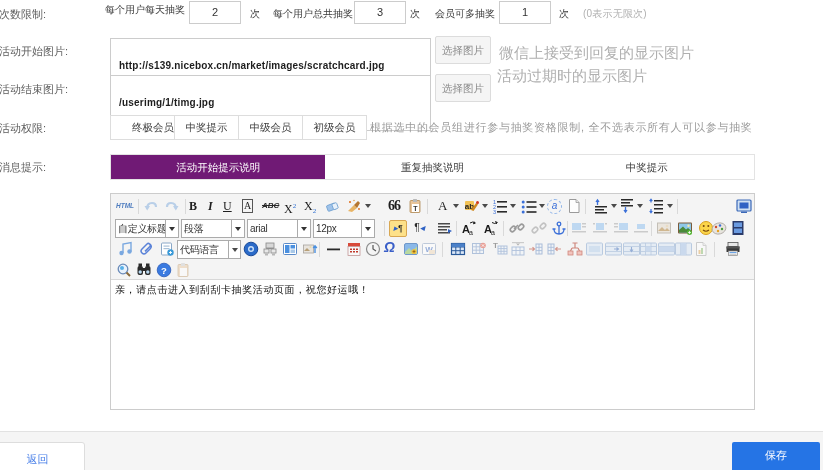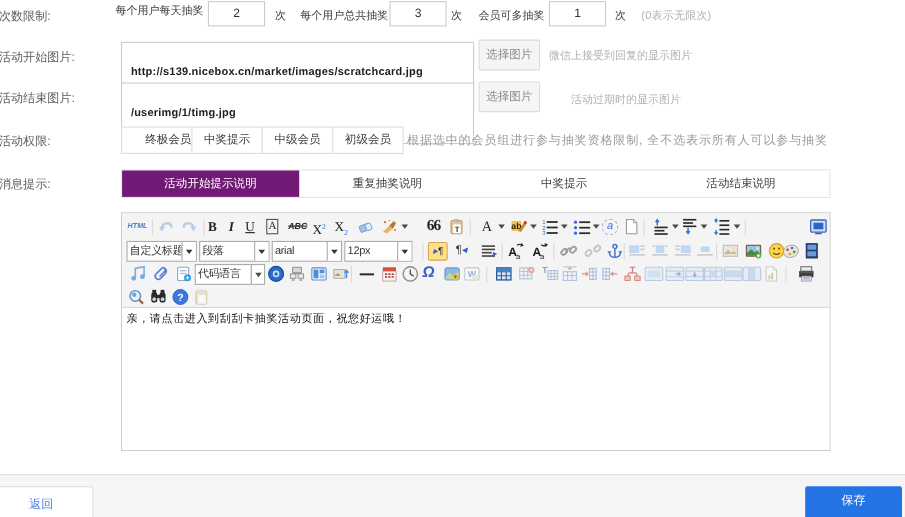--- a/index.html
+++ b/index.html
@@ -1,20 +1,20 @@
 <!DOCTYPE html>
 <html><head>
 <meta charset="utf-8">
 <style>
 html,body{margin:0;padding:0;}
 body{width:823px;height:470px;position:relative;overflow:hidden;background:#fff;
   font-family:"Liberation Sans",sans-serif;font-size:10.5px;color:#333;}
 .lbl{position:absolute;left:-1px;color:#5e5e5e;font-size:11px;white-space:nowrap;}
 .txt{position:absolute;color:#3a3a3a;font-size:10px;white-space:nowrap;}
-.hint{position:absolute;color:#b0b0b0;font-size:10px;white-space:nowrap;}
+.hint{position:absolute;color:#b0b0b0;font-size:15px;white-space:nowrap;}
 .numin{position:absolute;width:50px;height:21px;border:1px solid #ccc;background:#fff;
   text-align:center;line-height:21px;font-size:11px;color:#333;}
 .urlin{position:absolute;left:110px;width:303px;height:22px;border:1px solid #ccc;background:#fff;
   padding:16px 8px;line-height:22px;font-size:10px;letter-spacing:0.2px;color:#1d1d1d;font-weight:bold;white-space:nowrap;overflow:hidden;}
 .pickbtn{position:absolute;left:435px;width:54px;height:26px;border:1px solid #dcdcdc;background:#f5f5f5;
   text-align:center;line-height:26px;color:#8b8b8b;font-size:10.5px;border-radius:2px;}
 .member{position:absolute;left:110px;top:115px;display:flex;}
 .member span{display:block;width:63px;height:23px;border:1px solid #ddd;margin-left:-1px;
   text-align:center;line-height:23px;color:#404040;font-size:10.5px;background:#fff;}
 .member span:first-child{margin-left:0;text-align:right;}
@@ -58,37 +58,36 @@
 <div class="hint" style="left:583px;top:7px;font-size:10px;letter-spacing:0.2px;">(0表示无限次)</div>
 
 <div class="lbl" style="top:44px;">活动开始图片:</div>
 <div class="urlin" style="top:38px;">http://s139.nicebox.cn/market/images/scratchcard.jpg</div>
 <div class="pickbtn" style="top:36px;">选择图片</div>
 <div class="hint" style="left:499px;top:44px;">微信上接受到回复的显示图片</div>
 
 <div class="lbl" style="top:82px;">活动结束图片:</div>
 <div class="urlin" style="top:75px;">/userimg/1/timg.jpg</div>
 <div class="pickbtn" style="top:74px;">选择图片</div>
-<div class="hint" style="left:497px;top:84px;margin-left:22px;">活动过期时的显示图片</div>
+<div class="hint" style="left:497px;top:67px;">活动过期时的显示图片</div>
 
 <div class="lbl" style="top:121px;">活动权限:</div>
 <div class="member">
   <span>终极会员</span>
     <span>中奖提示</span>
     <span>中级会员</span>
     <span>初级会员</span>
 </div>
 <div class="hint" style="left:370px;top:120px;font-size:11px;letter-spacing:0.72px;color:#9a9a9a;">根据选中的会员组进行参与抽奖资格限制, 全不选表示所有人可以参与抽奖</div>
 
 <div class="lbl" style="top:160px;">消息提示:</div>
 <div class="tabs">
   <div class="on">活动开始提示说明</div>
   <div>重复抽奖说明</div>
   <div>中奖提示</div>
-  <div>活动结束说明</div>
 </div>
 
 <div id="editor">
   <div id="toolbar">
     <div class="trow" style="top:2px;" id="tr1">
       <span class="sg" style="left:5px;font-size:6.5px;font-weight:bold;color:#4f7dbf;font-style:italic;">HTML</span>
       <span class="sep" style="left:27px;"></span>
       <svg class="ic" style="left:32px;" width="16" height="16">
           <path d="M4 11 Q4 5 9 5 Q13 5 13 9" fill="none" stroke="#b9cfe8" stroke-width="2.2"></path>
           <path d="M1.5 8 L7 8 L4.2 12.5 Z" fill="#b9cfe8"></path>

